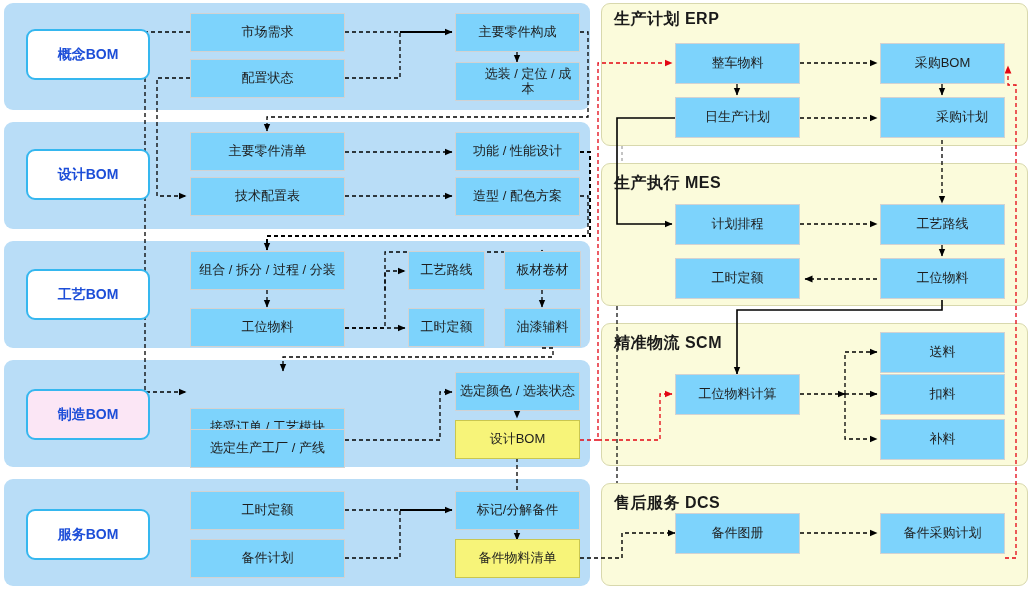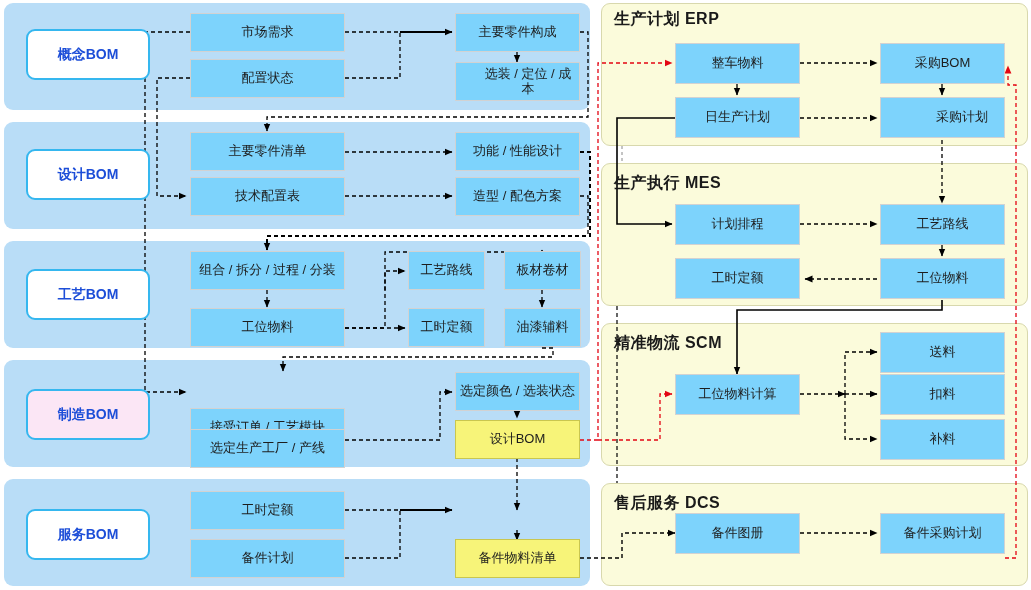--- a/index.html
+++ b/index.html
@@ -150,20 +150,21 @@
   <div class="box" style="left:504px;top:251px;width:77px;height:39px;">板材卷材</div>
   <div class="box" style="left:504px;top:308px;width:77px;height:39px;">油漆辅料</div>
 
   <div class="box" style="left:190px;top:372px;width:155px;height:38px;margin-top:36px;">接受订单 / 工艺模块</div>
   <div class="box" style="left:190px;top:429px;width:155px;height:39px;">选定生产工厂 / 产线</div>
   <div class="box" style="left:455px;top:372px;width:125px;height:39px;">选定颜色 / 选装状态</div>
   <div class="box yellowfill" style="left:455px;top:420px;width:125px;height:39px;">设计BOM</div>
 
   <div class="box" style="left:190px;top:491px;width:155px;height:39px;">工时定额</div>
   <div class="box" style="left:190px;top:539px;width:155px;height:39px;">备件计划</div>
+  <div class="box" style="left:455px;top:491px;width:125px;height:39px;">标记/分解备件</div>
   <div class="box yellowfill" style="left:455px;top:539px;width:125px;height:39px;">备件物料清单</div>
 
   <div class="panel-title" style="left:614px;top:9px;">生产计划 ERP</div>
   <div class="panel-title" style="left:614px;top:173px;">生产执行 MES</div>
   <div class="panel-title" style="left:614px;top:333px;">精准物流  SCM</div>
   <div class="panel-title" style="left:614px;top:493px;">售后服务  DCS</div>
 
   <div class="box" style="left:675px;top:43px;width:125px;height:41px;">整车物料</div>
   <div class="box" style="left:880px;top:43px;width:125px;height:41px;">采购BOM</div>
   <div class="box" style="left:675px;top:97px;width:125px;height:41px;">日生产计划</div>

